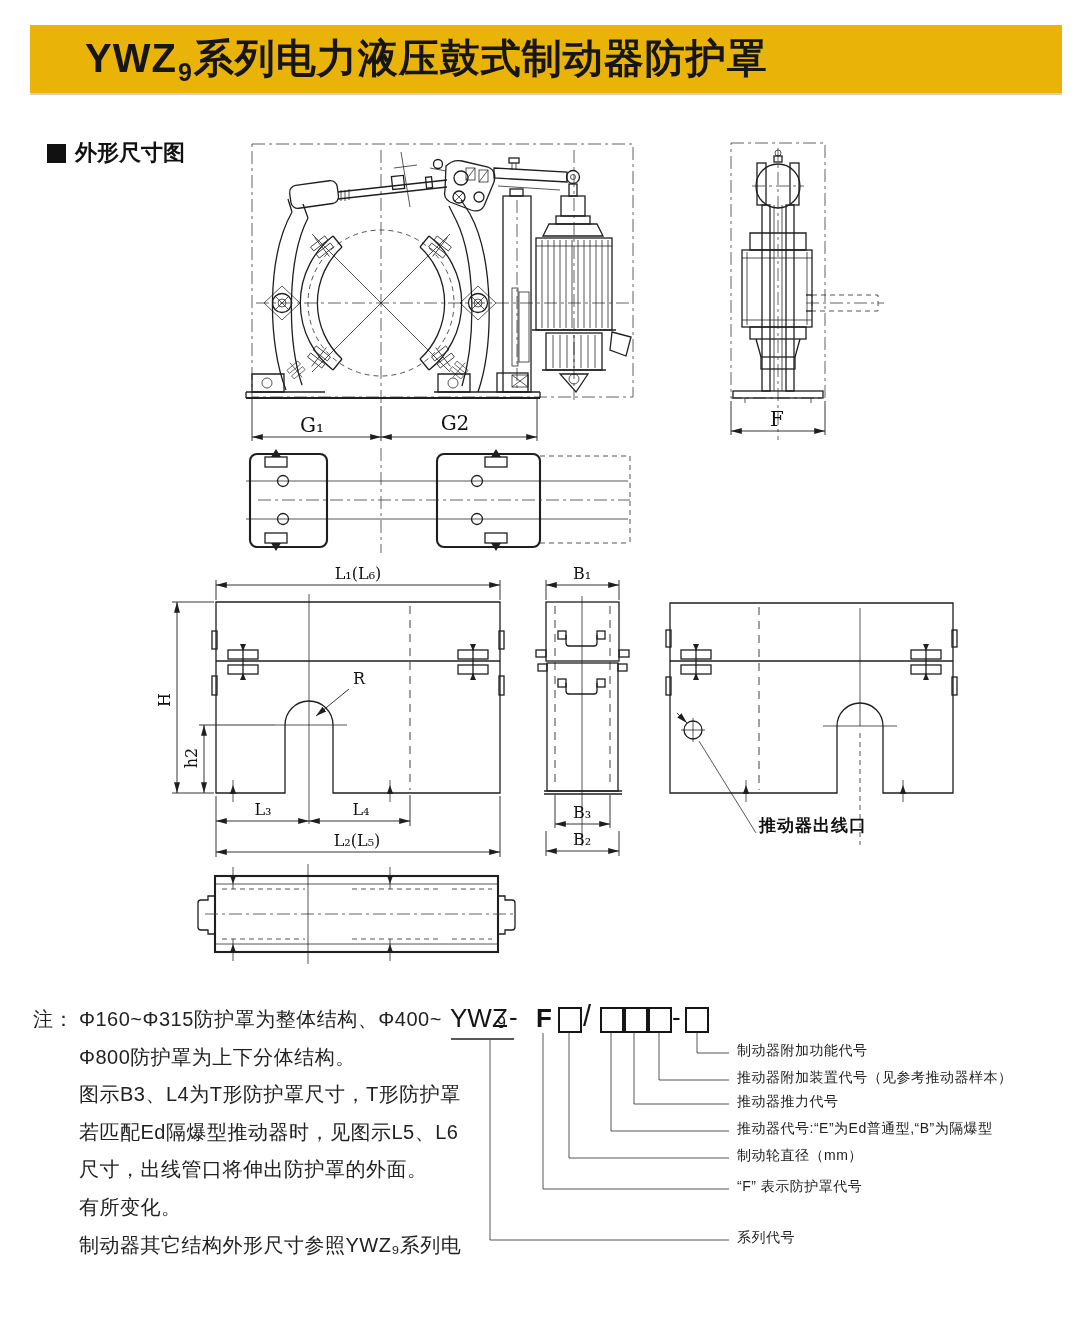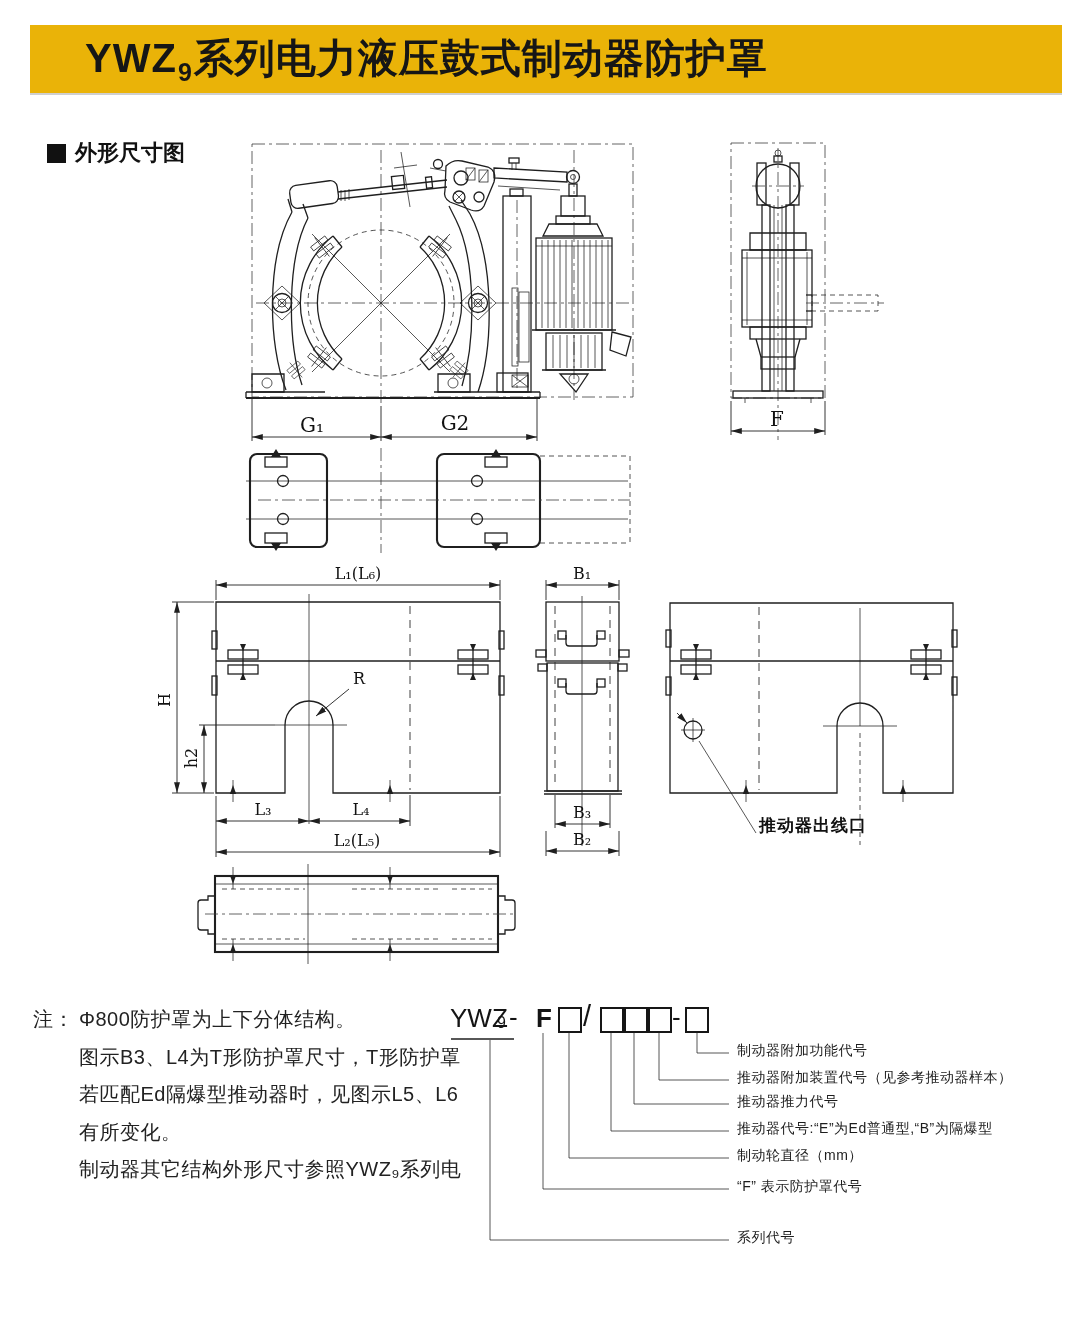--- a/index.html
+++ b/index.html
@@ -407,23 +407,25 @@
     <use href="#btick" transform="translate(233,876) rotate(180)"></use>
     <use href="#btick" transform="translate(390,876) rotate(180)"></use>
     <use href="#btick" transform="translate(233,952)"></use>
     <use href="#btick" transform="translate(390,952)"></use>
   </g>
 </svg>
 
 <div class="abs notes">
   <div class="note-label">注：</div>
   <div>
+    <div class="note-line">Φ160~Φ315防护罩为整体结构、Φ400~</div>
     <div class="note-line">Φ800防护罩为上下分体结构。</div>
     <div class="note-line">图示B3、L4为T形防护罩尺寸，T形防护罩</div>
     <div class="note-line">若匹配Ed隔爆型推动器时，见图示L5、L6</div>
+    <div class="note-line">尺寸，出线管口将伸出防护罩的外面。</div>
     <div class="note-line">有所变化。</div>
     <div class="note-line">制动器其它结构外形尺寸参照YWZ₉系列电</div>
 
   </div>
 </div>
 
 <div>
   <span class="abs mcode" style="left:450px; top:1003px">YWZ</span>
   <span class="abs mcode-sub" style="left:497px; top:1014px">9</span>
   <span class="abs mcode" style="left:509px; top:1002px">-</span>

